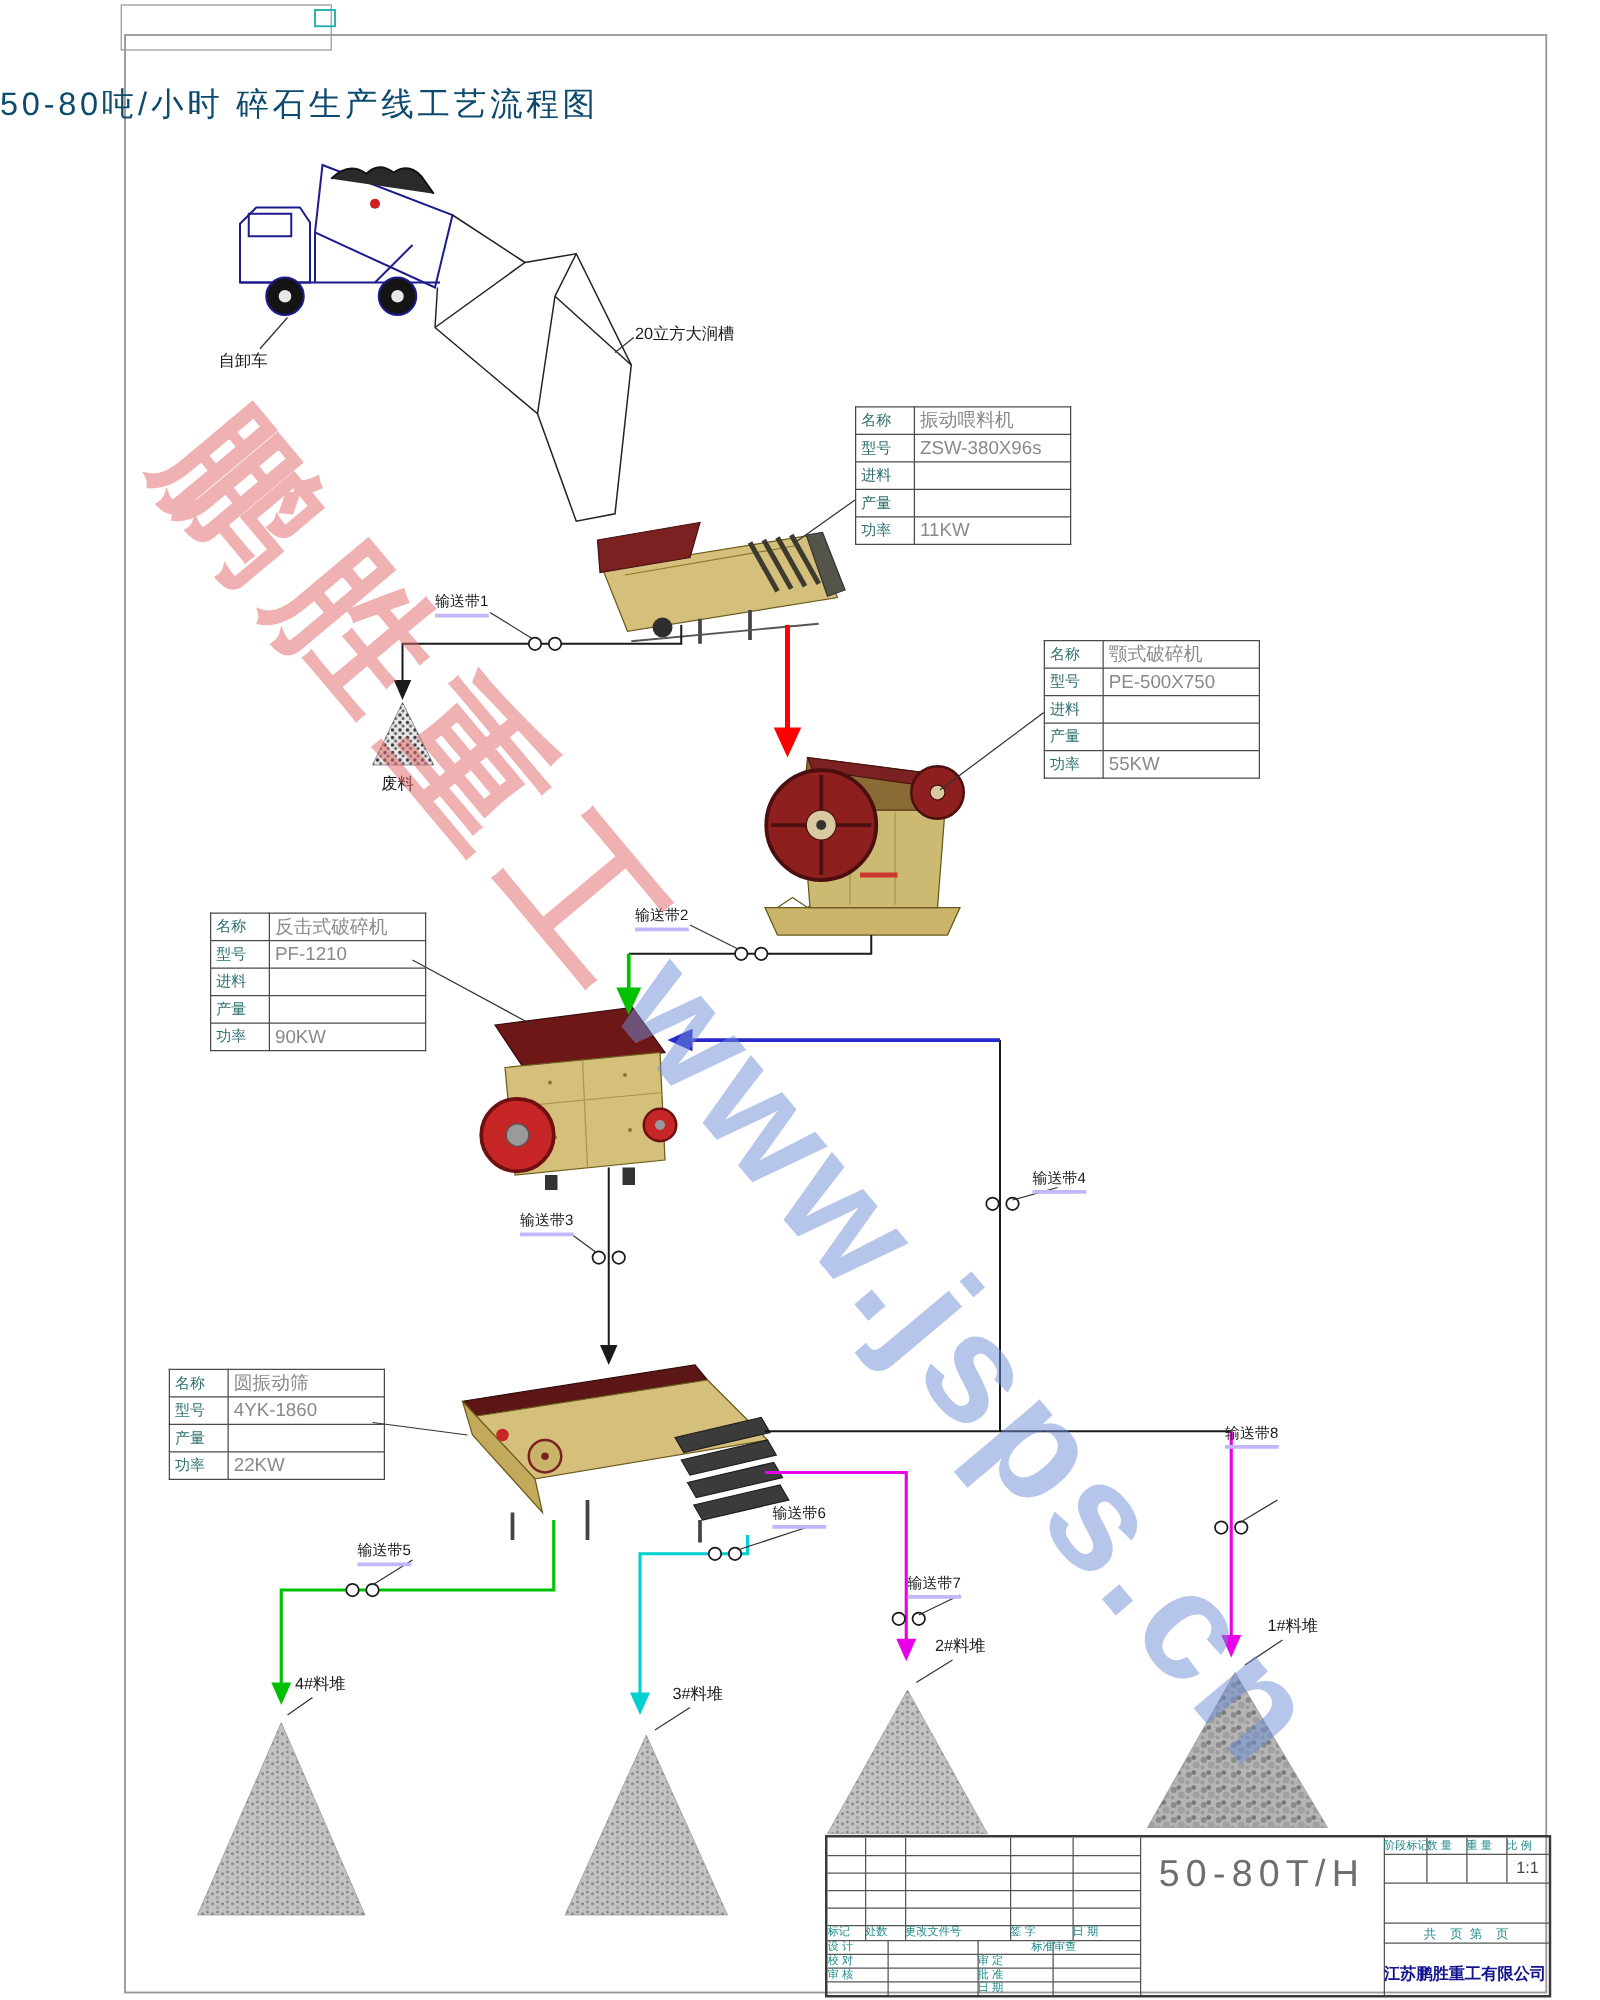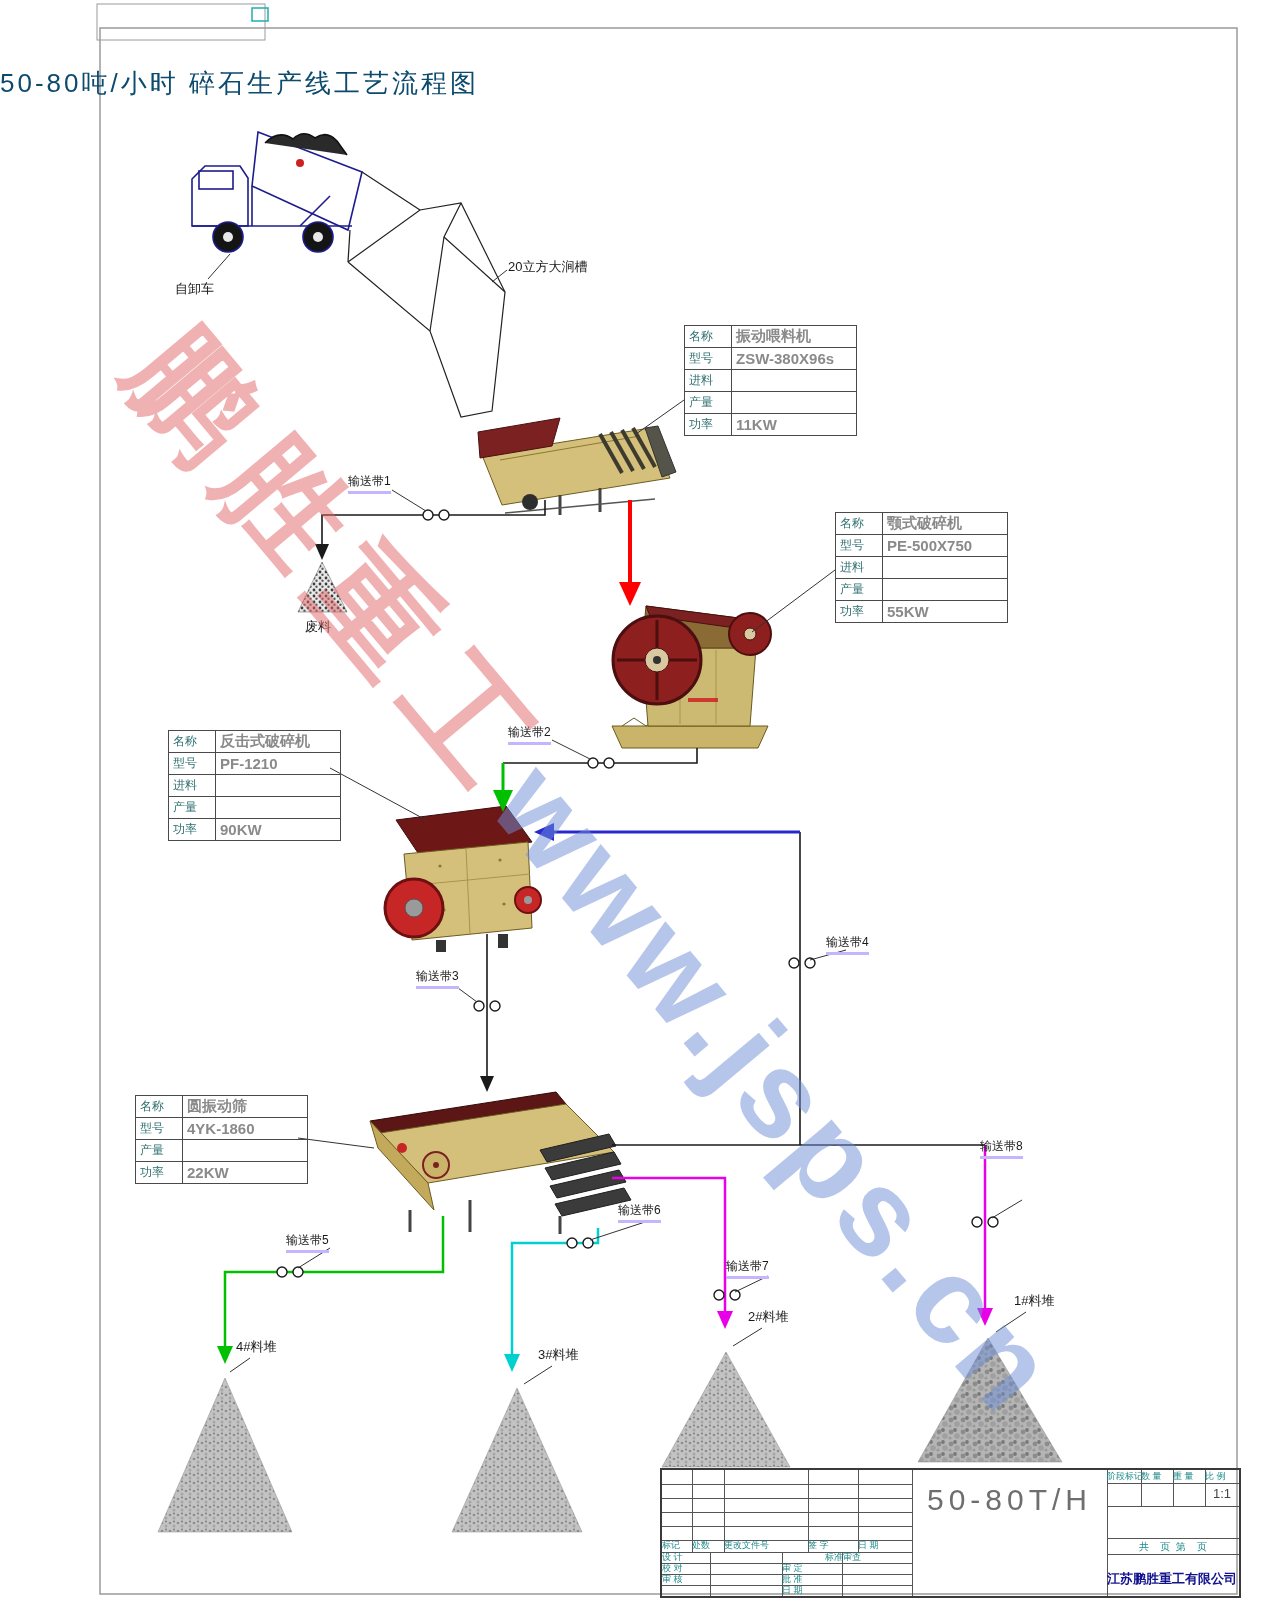--- a/index.html
+++ b/index.html
@@ -8,21 +8,21 @@
   #sheet{position:absolute;left:0;top:0;width:1280px;height:1600px;background:#fff;}
   #diagram{position:absolute;left:0;top:0;z-index:8;}
   .lbl{position:absolute;font-size:13px;color:#1a1a1a;white-space:nowrap;z-index:12;}
   .belt-lbl{font-size:12px;border-bottom:3px solid #c4b5fd;padding-bottom:1px;}
   #page-title{position:absolute;left:0;top:66px;width:1110px;text-align:left;
       font-size:26px;color:#0c4a6e;letter-spacing:3px;z-index:12;}
   
   .spec{position:absolute;border-collapse:collapse;z-index:10;}
   .spec td{border:1px solid #4a4a4a;height:21px;padding:0 4px;vertical-align:middle;}
   .spec td.k{font-size:12px;color:#2f6f6f;width:38px;white-space:nowrap;}
-  .spec td.v{font-size:15px;color:#8a8a8a;width:116px;white-space:nowrap;font-weight:bold;}
+  .spec td.v{font-size:15px;color:#8a8a8a;width:116px;white-space:nowrap;}
   
   #watermark{position:absolute;left:215px;top:295px;transform:rotate(50deg);
       transform-origin:left top;font-size:122px;font-weight:bold;white-space:nowrap;
       opacity:.5;z-index:40;pointer-events:none;}
   #watermark .wm-cn{color:#e06565;letter-spacing:20px;}
   #watermark .wm-url{color:#6e8ed6;letter-spacing:6px;}
   
   #titleblock{position:absolute;left:660px;top:1468px;width:577px;height:126px;
       border:2px solid #3a3a3a;z-index:10;}
   #titleblock .v{position:absolute;width:0;border-left:1px solid #555;}

